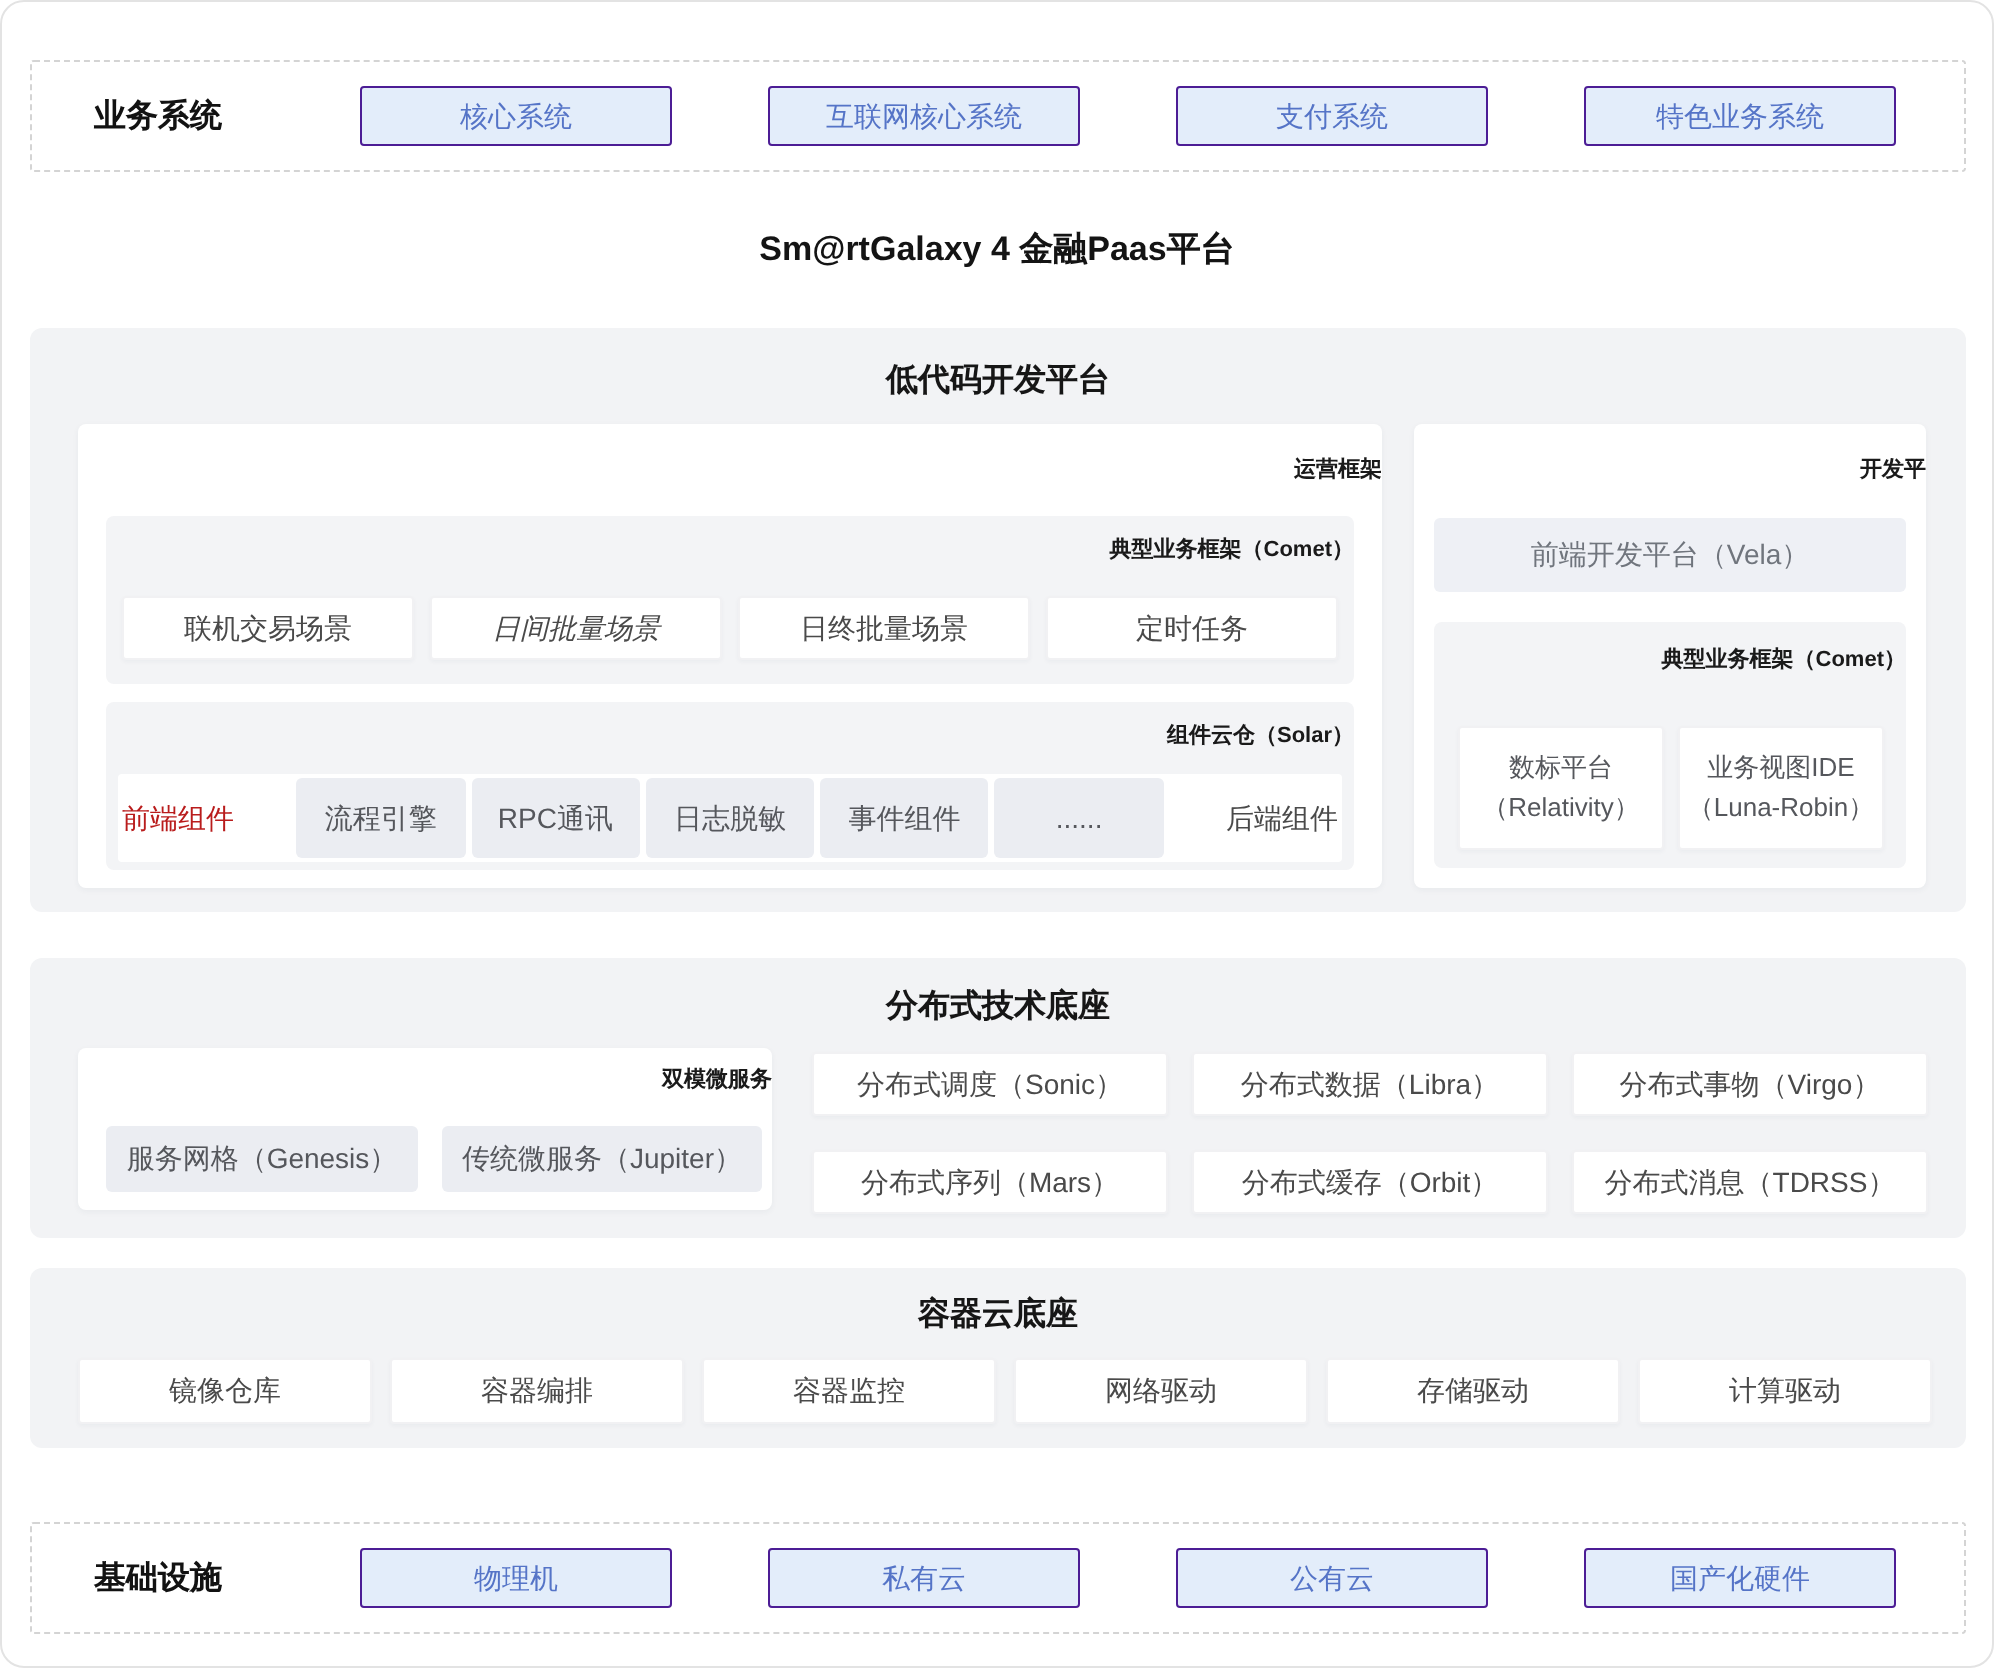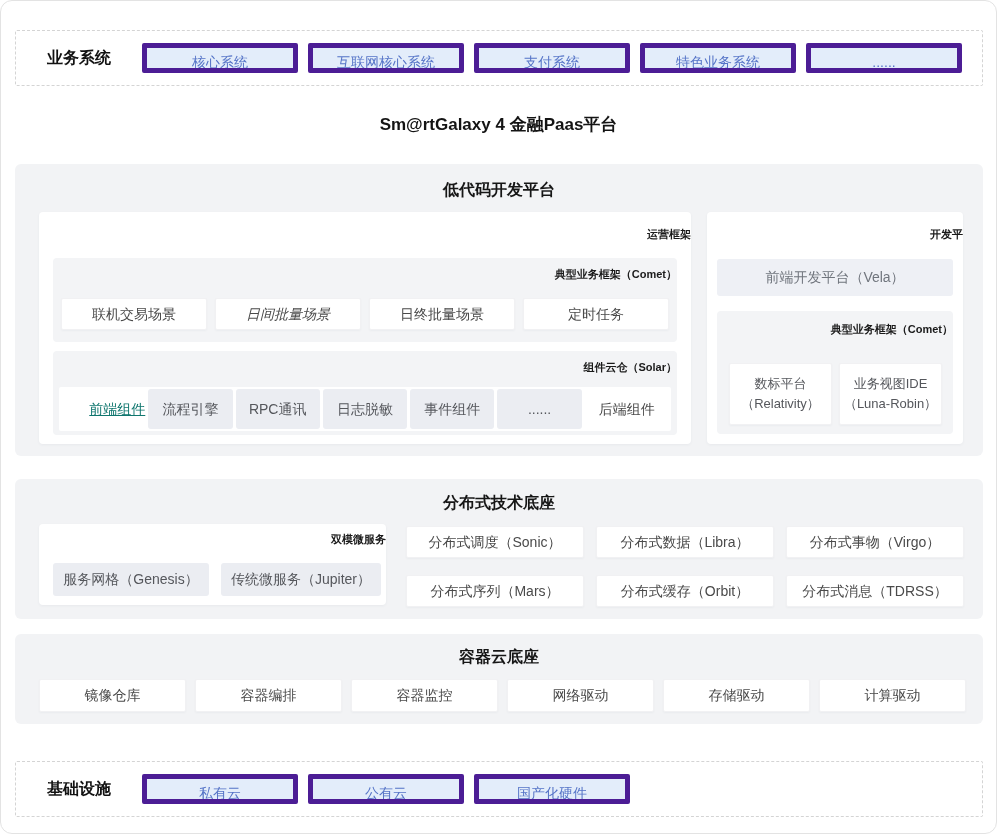--- a/index.html
+++ b/index.html
@@ -17,23 +17,23 @@
   }
   .band-top { top:29px; }
   .band-bottom { top:760px; }
   .band-label {
     width:126px; padding-left:0; text-align:center;
     font-weight:bold; font-size:16px; color:#121212; flex:0 0 126px;
   }
   .chips { display:flex; gap:10px; }
   .chip {
     width:156px; height:30px; line-height:28px; box-sizing:border-box;
-    text-align:center; background:#e3edfa; border:5px solid #4c1d95;
+    text-align:center; background:#e3edfa; border:1px solid #4c1d95;
     color:#5574c7; font-size:14px; border-radius:2px;
-    white-space:nowrap; overflow:hidden;
+    white-space:nowrap; overflow:hidden;margin-left:38px;
   }
   .main-title {
     position:absolute; top:112px; left:0; width:100%;
     text-align:center; font-weight:bold; font-size:17px; color:#141414;
   }
   
   .section {
     position:absolute; left:14px; width:968px;
     background:#f2f3f5; border-radius:6px; box-sizing:border-box;
   }
@@ -97,27 +97,27 @@
           <div class="wcard" style="flex:1; height:32px; line-height:30px;">联机交易场景</div>
           <div class="wcard" style="flex:1; height:32px; line-height:30px;font-style:italic;">日间批量场景</div>
           <div class="wcard" style="flex:1; height:32px; line-height:30px;">日终批量场景</div>
           <div class="wcard" style="flex:1; height:32px; line-height:30px;">定时任务</div>
         </div>
       </div>
 
       <div class="inner-gray" style="left:14px; top:139px; width:624px; height:84px;">
         <div class="box-title" style="padding-top:9px;">组件云仓（Solar）</div>
         <div class="card-row" style="left:6px; right:6px; top:36px; height:44px; gap:3px; background:#fff; border-radius:2px; padding:2px; box-sizing:border-box;">
-          <div style="flex:1; height:40px; line-height:40px; text-align:right; font-size:14px; color:#0f766e; background:#fff; white-space:nowrap;text-decoration:underline;">前端组件</div>
+          <div style="flex:1; height:40px; line-height:40px; text-align:left; font-size:14px; color:#b91c1c; background:#fff; white-space:nowrap;">前端组件</div>
           <div class="gcard" style="flex:1; height:40px; line-height:40px;">流程引擎</div>
           <div class="gcard" style="flex:1; height:40px; line-height:40px;">RPC通讯</div>
           <div class="gcard" style="flex:1; height:40px; line-height:40px;">日志脱敏</div>
           <div class="gcard" style="flex:1; height:40px; line-height:40px;">事件组件</div>
           <div class="gcard" style="flex:1; height:40px; line-height:40px;">......</div>
-          <div style="flex:1; height:40px; line-height:40px; text-align:center; font-size:14px; color:#4a4a4a; background:#fff; white-space:nowrap;">后端组件</div>
+          <div style="flex:1; height:40px; line-height:40px; text-align:right; font-size:14px; color:#4a4a4a; background:#fff; white-space:nowrap;">后端组件</div>
         </div>
       </div>
     </div>
 
     <div class="white-box" style="left:692px; top:48px; width:256px; height:232px;">
       <div class="box-title" style="padding-top:15px;padding-left:20px;">开发平</div>
       <div style="position:absolute; left:10px; top:47px; width:236px; height:37px; line-height:37px; background:#eef0f5; border-radius:3px; text-align:center; font-size:14px; color:#70757d; white-space:nowrap;">前端开发平台（Vela）</div>
 
       <div class="inner-gray" style="left:10px; top:99px; width:236px; height:123px;">
         <div class="box-title" style="padding-top:11px;">典型业务框架（Comet）</div>
@@ -164,19 +164,20 @@
       <div class="wcard" style="flex:1; height:33px; line-height:31px;">容器监控</div>
       <div class="wcard" style="flex:1; height:33px; line-height:31px;">网络驱动</div>
       <div class="wcard" style="flex:1; height:33px; line-height:31px;">存储驱动</div>
       <div class="wcard" style="flex:1; height:33px; line-height:31px;">计算驱动</div>
     </div>
   </div>
 
   <div class="dashed-band band-bottom">
     <div class="band-label">基础设施</div>
     <div class="chips">
+      <div class="chip">物理机</div>
       <div class="chip">私有云</div>
       <div class="chip">公有云</div>
       <div class="chip">国产化硬件</div>
     </div>
   </div>
 
 </div>
 
 </body></html>

